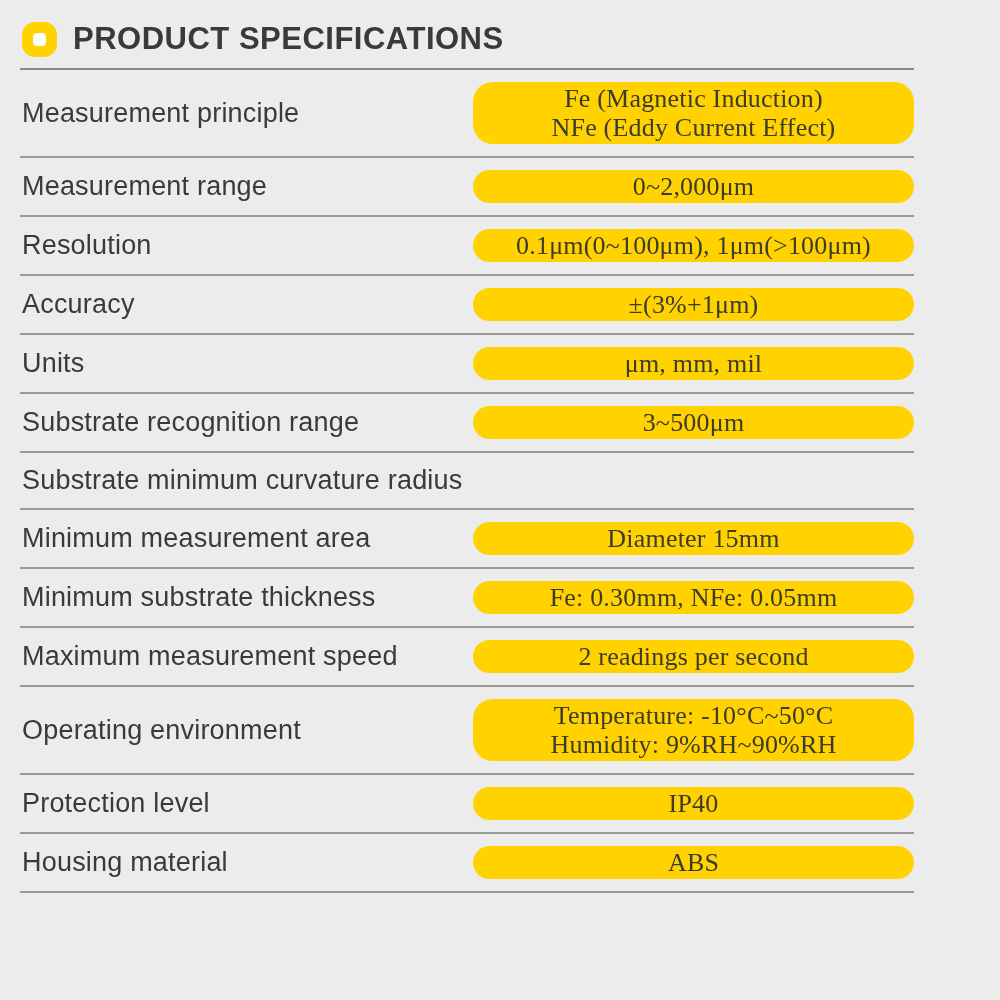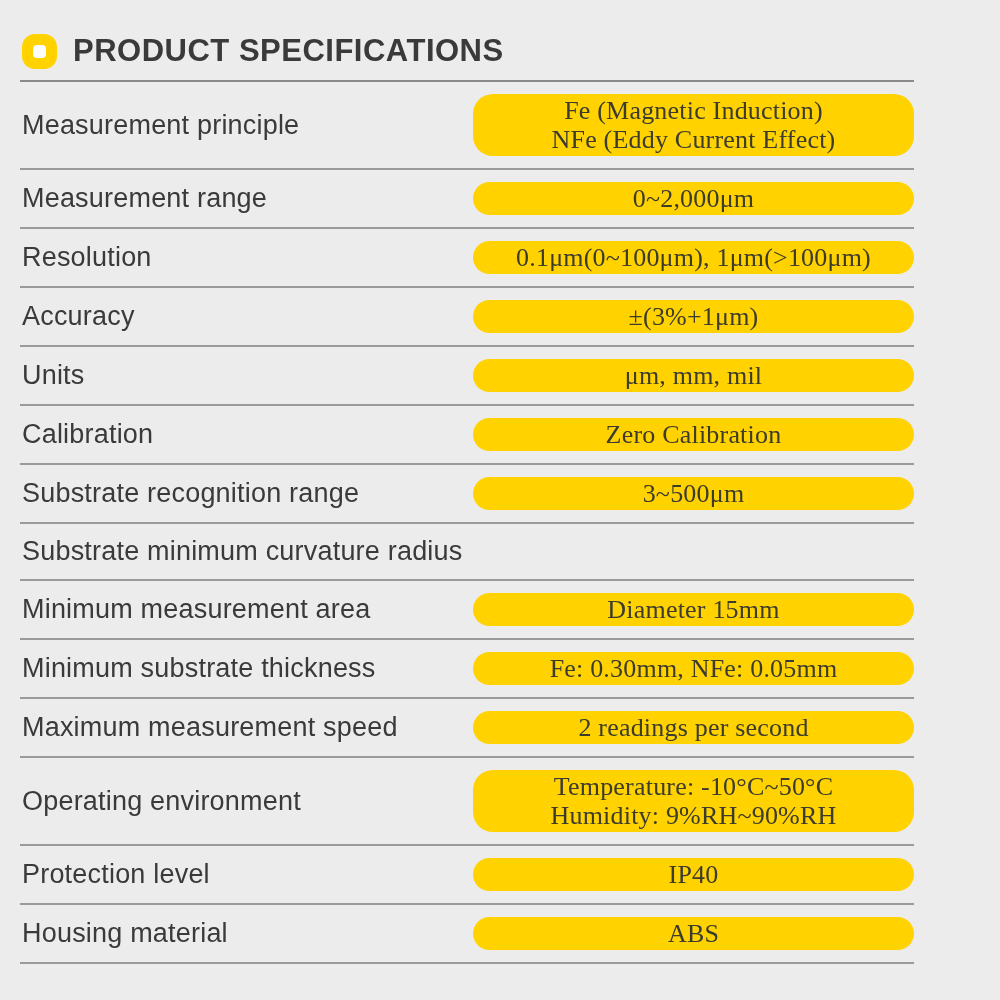--- a/index.html
+++ b/index.html
@@ -11,21 +11,21 @@
   }
   *{margin:0;padding:0;box-sizing:border-box;}
   html,body{width:1000px;height:1000px;}
   body{
     background:var(--bg);
     font-family:"Liberation Sans", sans-serif;
     overflow:hidden;
   }
   .page{
     width:936px;height:1000px;
-    padding:12px 22px 0 20px;
+    padding:0 22px 0 20px;
   }
   
   .header{
     display:flex;align-items:center;gap:16px;
     padding:21px 0 11px 2px;
     border-bottom:2px solid #8A8A8A;
   }
   .ring-icon{
     width:35px;height:35px;
     background:var(--yellow);
@@ -116,26 +116,20 @@
           <div class="pill-line">±(3%+1μm)</div>
         </div>
       </div>
       <div class="spec-row">
         <div class="spec-label">Units</div>
         <div class="spec-pill">
           <div class="pill-line">μm, mm, mil</div>
         </div>
       </div>
       <div class="spec-row">
-        <div class="spec-label">Calibration</div>
-        <div class="spec-pill">
-          <div class="pill-line">Zero Calibration</div>
-        </div>
-      </div>
-      <div class="spec-row">
         <div class="spec-label">Substrate recognition range</div>
         <div class="spec-pill">
           <div class="pill-line">3~500μm</div>
         </div>
       </div>
       <div class="spec-row">
         <div class="spec-label">Substrate minimum curvature radius</div>
       </div>
       <div class="spec-row">
         <div class="spec-label">Minimum measurement area</div>

